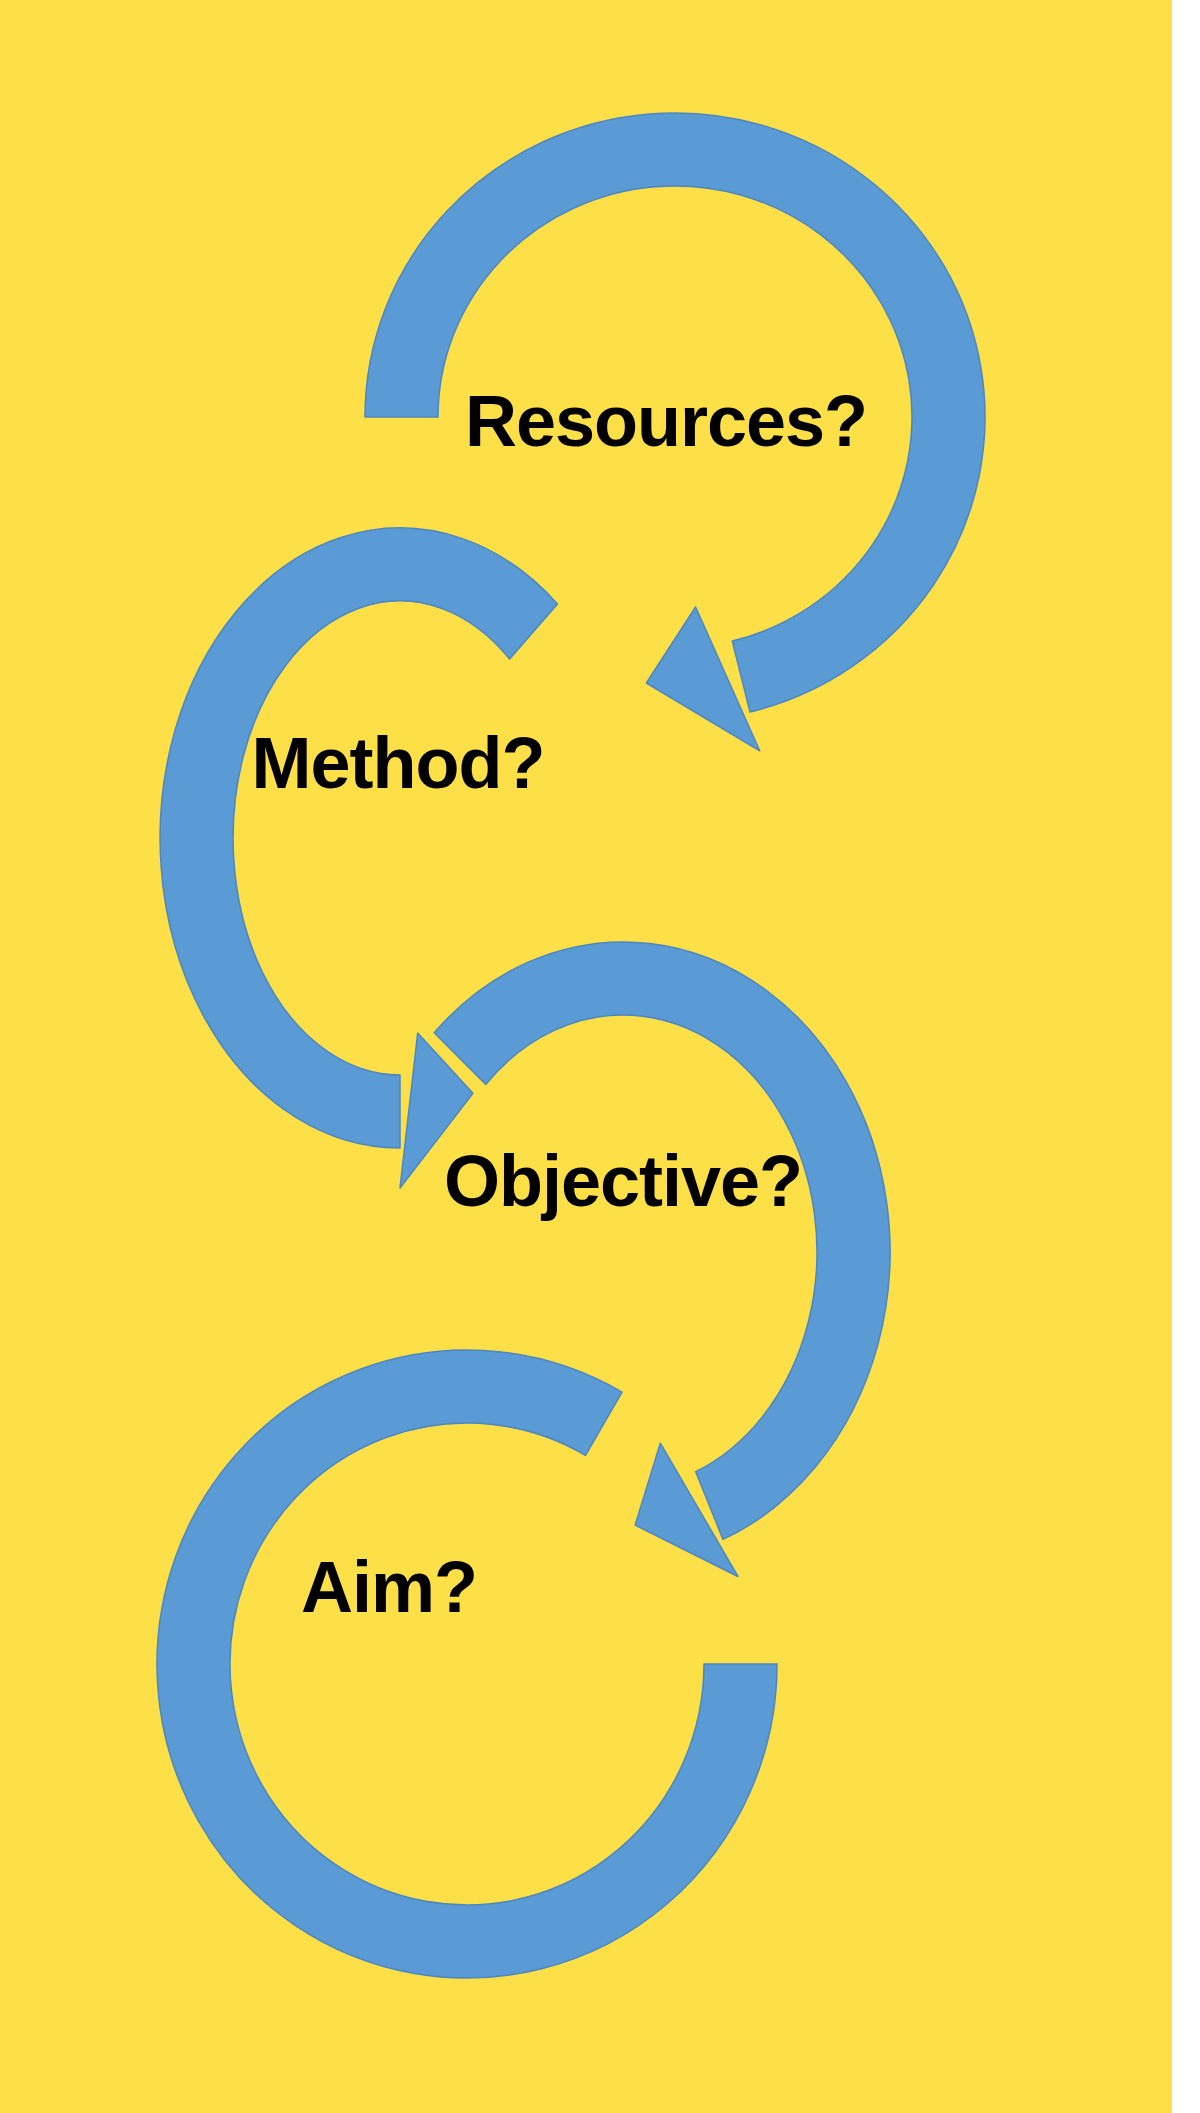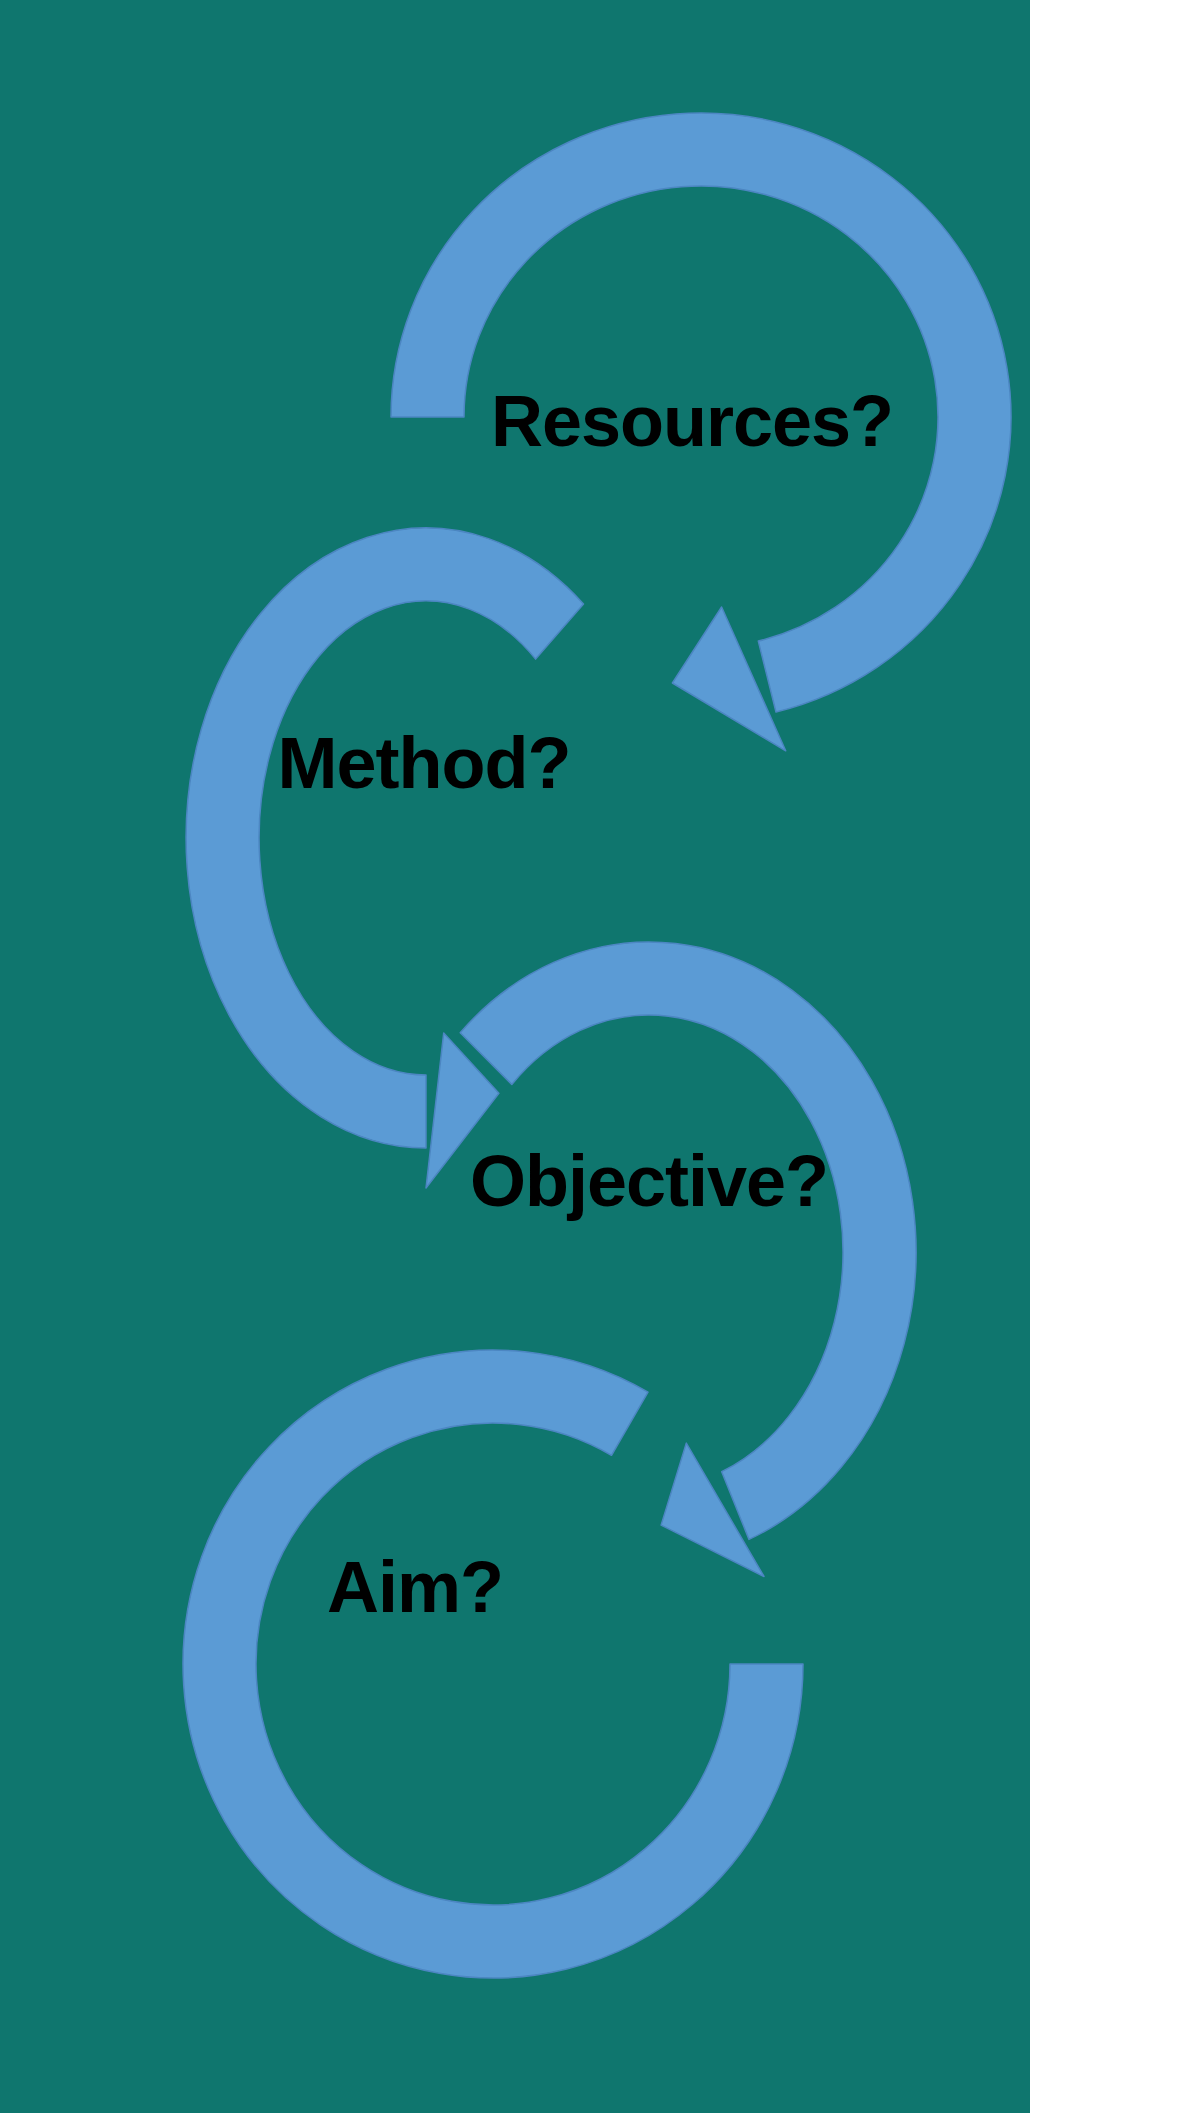--- a/index.html
+++ b/index.html
@@ -1,23 +1,22 @@
 <!DOCTYPE html>
 <html><head>
 <meta charset="utf-8">
 <style>
   html, body { margin: 0; padding: 0; background: #ffffff; }
   .canvas {
     position: relative;
-    width: 1004px;
+    width: 1172px;
     height: 2113px;
-    background: #0f766e;
+    background: #fde047;
     overflow: hidden;
     font-family: "Liberation Sans", sans-serif;
-    padding-left: 26px;
   }
   svg { display: block; }
   .arrow-shape {
     stroke-width: 1.5;
     stroke-linejoin: round;
   }
   .step-label {
     font-family: "Liberation Sans", "DejaVu Sans", sans-serif;
     font-weight: bold;
     font-size: 72px;

